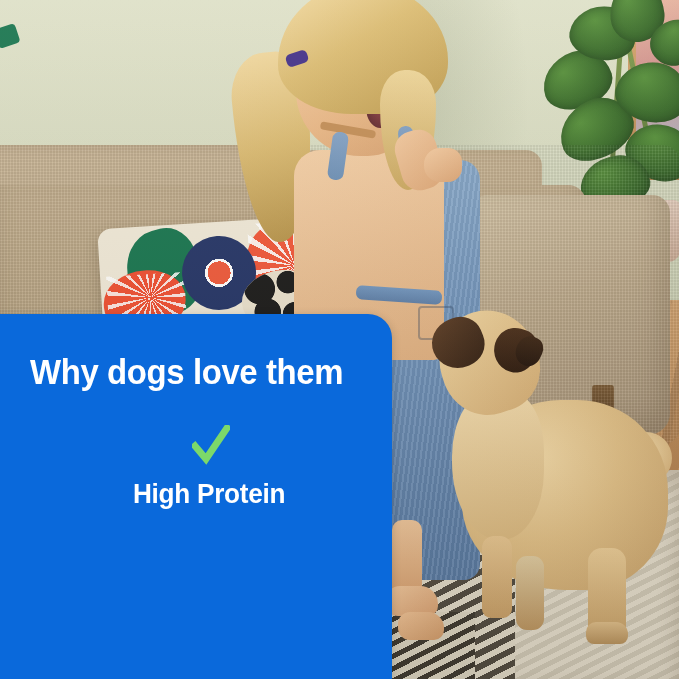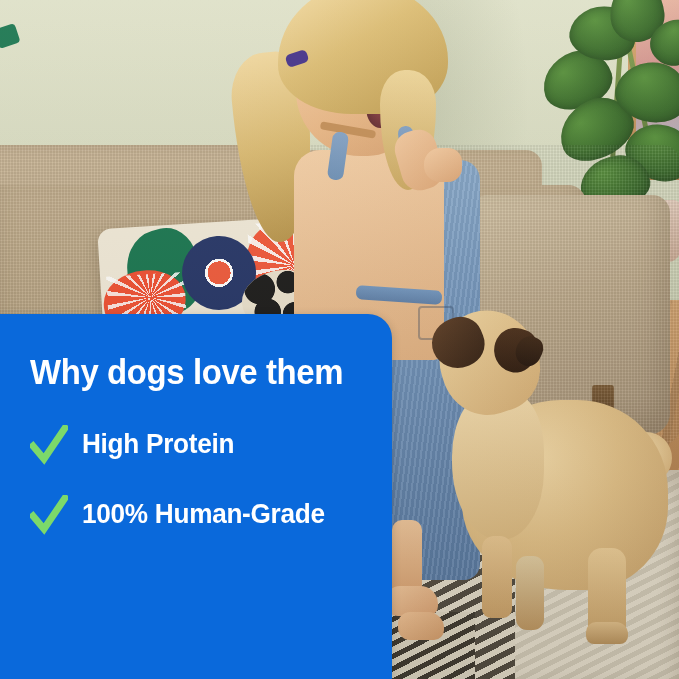--- a/index.html
+++ b/index.html
@@ -412,20 +412,21 @@
     white-space: nowrap;
     transform: scaleX(.94);
     transform-origin: left center;
   }
   .features { list-style: none; margin: 0; padding: 0; }
   .feature {
     display: flex;
     align-items: center;
     gap: 14px;
     margin-bottom: 30px;
+    flex-direction: column;
   }
   .check-icon { flex: 0 0 auto; width: 38px; height: 40px; display: block; }
   .feature-label {
     color: #ffffff;
     font-family: "Liberation Sans", sans-serif;
     font-weight: bold;
     font-size: 27px;
     letter-spacing: -0.3px;
     white-space: nowrap;
     transform: scaleX(.97);
@@ -530,24 +531,18 @@
       <ul class="features">
 
         <li class="feature">
           <svg class="check-icon" viewBox="0 0 38 40">
             <path d="M3 21 L14 34 L35 3" fill="none" stroke="#7cd96a" stroke-width="7" stroke-linecap="square" stroke-linejoin="miter"></path>
           </svg>
           <span class="feature-label">High Protein</span>
         </li>
 
 
-        <li class="feature">
-          <svg class="check-icon" viewBox="0 0 38 40">
-            <path d="M3 21 L14 34 L35 3" fill="none" stroke="#7cd96a" stroke-width="7" stroke-linecap="square" stroke-linejoin="miter"></path>
-          </svg>
-          <span class="feature-label">100% Human-Grade</span>
-        </li>
 
       </ul>
     </div>
   </div>
 
 </div>
 
 </body></html>

